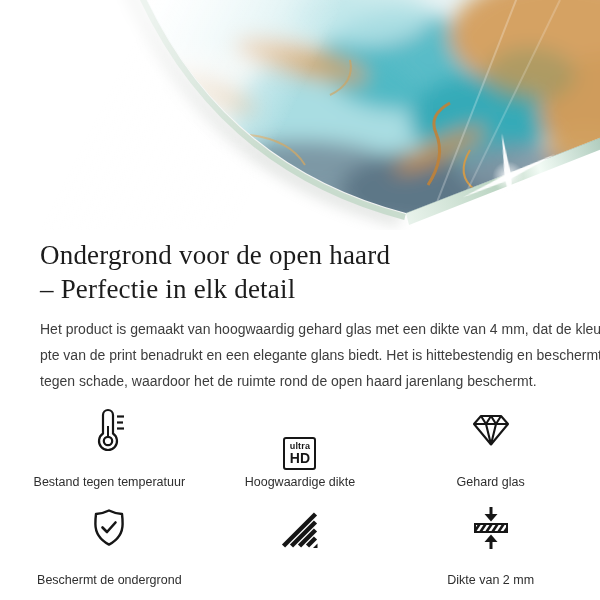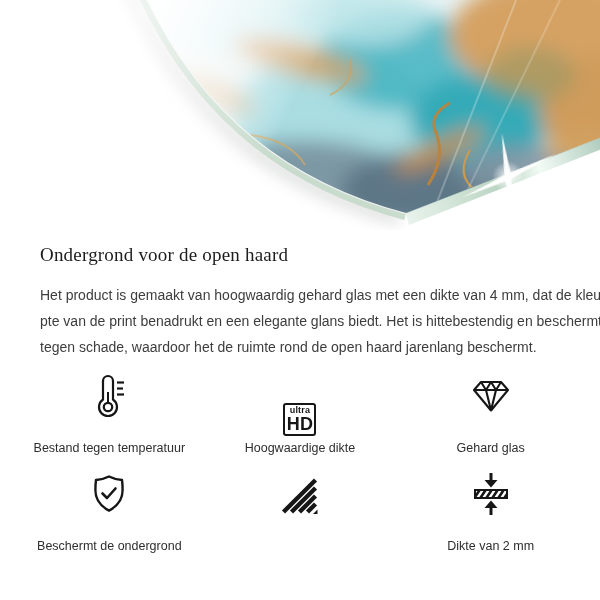--- a/index.html
+++ b/index.html
@@ -9,21 +9,21 @@
     font-family:"Liberation Sans","DejaVu Sans",sans-serif;
     color:var(--ink,#161616);
   }
   
   .hero{position:relative;width:600px;height:230px;}
   .hero svg{display:block;}
   
   .content{padding:0 40px;}
   h1.title{
     font-family:"Liberation Serif","DejaVu Serif",serif;
-    font-weight:500;font-size:19px;line-height:34px;
+    font-weight:500;font-size:27px;line-height:34px;
     margin:8px 0 0 0;color:#1c1c1c;letter-spacing:.2px;
   }
   .intro{margin-top:10px;font-size:14px;line-height:26px;color:var(--body-text,#3d3d3d);}
   .intro .line{white-space:nowrap;}
   
   .features{
     margin:14px 14px 0 14px;
     display:grid;grid-template-columns:1fr 1fr 1fr;
     row-gap:16px;justify-items:center;
   }
@@ -31,21 +31,21 @@
   .feature .icon-box{height:44px;display:flex;align-items:center;justify-content:center;}
   .feature .label{margin-top:23px;font-size:12.5px;color:#2e2e2e;line-height:15px;}
   .icon-stroke{stroke:var(--ink,#161616);fill:none;}
   
   .uhd{
     width:33px;height:33px;border:2.5px solid var(--ink,#161616);border-radius:3px;
     display:flex;flex-direction:column;align-items:center;justify-content:center;
     box-sizing:border-box;line-height:1;margin-top:46px;
   }
   .uhd .t1{font-size:9px;font-weight:bold;letter-spacing:.2px;}
-  .uhd .t2{font-size:18px;font-weight:bold;margin-top:0px;letter-spacing:.2px;}
+  .uhd .t2{font-size:14px;font-weight:bold;margin-top:0px;letter-spacing:.2px;}
 </style>
 </head>
 <body>
 
 <div class="page">
 
   <div class="hero">
     <svg width="600" height="230" viewBox="0 0 600 230">
       <defs>
         <clipPath id="panelClip">
@@ -130,20 +130,21 @@
           <path d="M-48,14 L0,3.2 L50,-16 L0,-3.2 Z" opacity="0.95"></path>
         </g>
         <circle r="3.2" fill="#ffffff"></circle>
       </g>
     </svg>
   </div>
 
   <div class="content">
     <h1 class="title">
       <span>Ondergrond voor de open haard</span><br>
+      <span>– Perfectie in elk detail</span>
     </h1>
     <div class="intro">
       <div class="line">Het product is gemaakt van hoogwaardig gehard glas met een dikte van 4 mm, dat de kleurdie-</div>
       <div class="line">pte van de print benadrukt en een elegante glans biedt. Het is hittebestendig en beschermt</div>
       <div class="line">tegen schade, waardoor het de ruimte rond de open haard jarenlang beschermt.</div>
     </div>
   </div>
 
   <div class="features">
 

